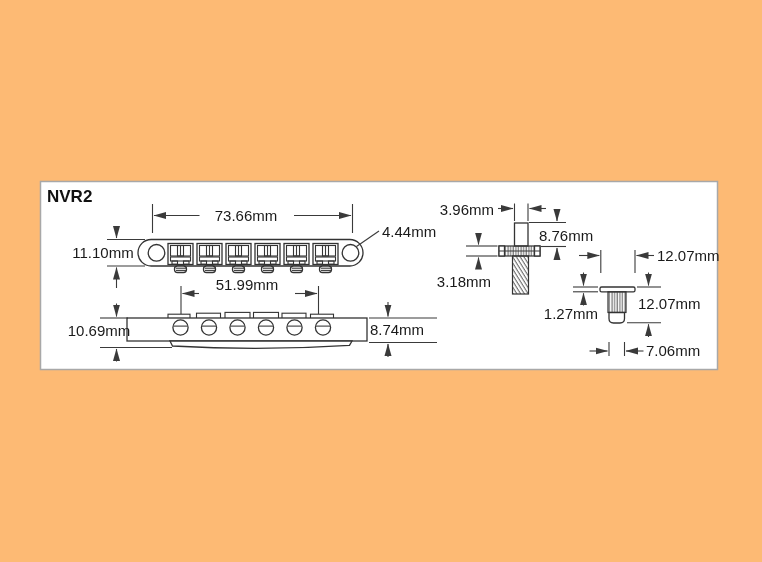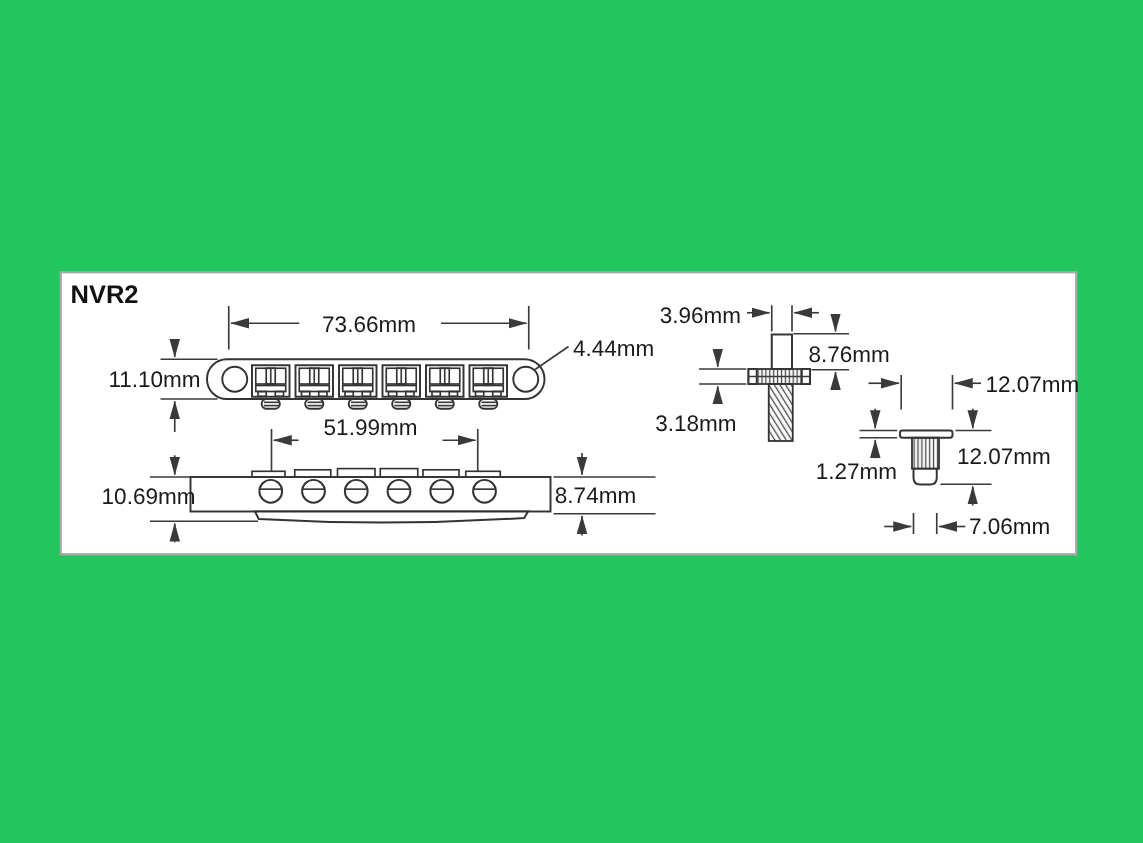--- a/index.html
+++ b/index.html
@@ -1,17 +1,17 @@
 <!DOCTYPE html>
 <html><head>
 <meta charset="utf-8">
 <style>
   html,body{margin:0;padding:0;background:#ffffff;}
   body{width:762px;height:562px;font-family:"Liberation Sans",sans-serif;}
-  .canvas{position:relative;width:762px;height:562px;background:#22c55e;overflow:hidden;}
+  .canvas{position:relative;width:762px;height:562px;background:#fdba74;overflow:hidden;}
   svg{display:block;}
   .ttl{font-size:17px;font-weight:bold;fill:#111111;}
   .dim{font-size:15px;fill:#1a1a1a;}
   .part{stroke:#333333;stroke-width:1.3;fill:#ffffff;}
   .partn{stroke:#333333;stroke-width:1.1;fill:none;}
   .dl{stroke:#3a3a3a;stroke-width:1.1;fill:none;}
 </style>
 </head>
 <body>
 

